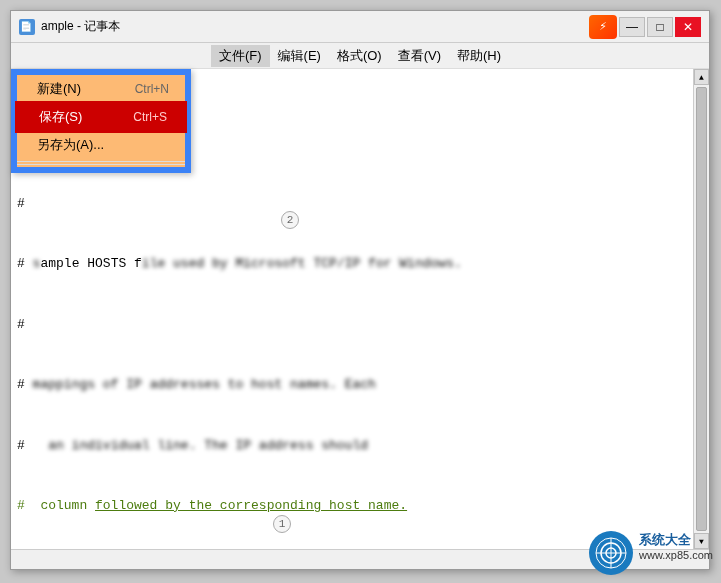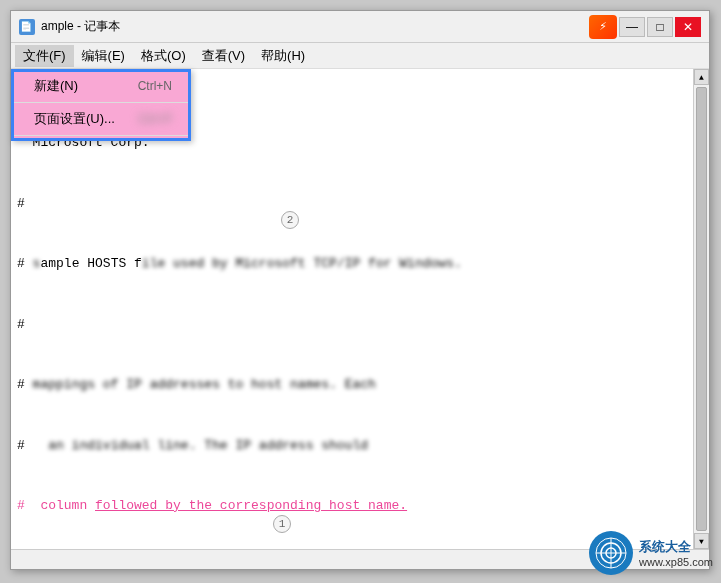--- a/index.html
+++ b/index.html
@@ -12,21 +12,20 @@
       overflow: hidden;
       position: relative;
     }
 
     
     .watermark {
       position: absolute;
       bottom: 8px;
       right: 8px;
       display: flex;
-      align-items: center;
       gap: 6px;
       z-index: 100;
     }
     .watermark-logo {
       width: 44px;
       height: 44px;
       border-radius: 50%;
       background: #1a7abf;
       display: flex;
       align-items: center;
@@ -139,20 +138,21 @@
       height: 26px;
       background: #f0f0f0;
       border-bottom: 1px solid #ddd;
       display: flex;
       align-items: center;
       padding: 0 4px;
       flex-shrink: 0;
       font-family: 'Microsoft YaHei', Arial, sans-serif;
       font-size: 13px;
       position: relative;
+      justify-content: center;
     }
     .menu-item {
       padding: 2px 8px;
       cursor: pointer;
       white-space: nowrap;
     }
     .menu-item:hover, .menu-item.active {
       background: #d0e4f7;
     }
     .menu-item.active {
@@ -160,22 +160,22 @@
     }
 
     
     .dropdown-overlay {
       position: absolute;
       top: 26px;
       left: 0;
       z-index: 50;
     }
     .dropdown-menu {
-      background: #f9a8d4;
-      border: 3px solid #3b82f6;
+      background: #fdba74;
+      border: 6px solid #3b82f6;
       box-shadow: 2px 2px 6px rgba(0,0,0,0.25);
       min-width: 180px;
       font-family: 'Microsoft YaHei', Arial, sans-serif;
       font-size: 13px;
     }
     .dropdown-item {
       display: flex;
       align-items: center;
       justify-content: space-between;
       padding: 4px 16px 4px 20px;
@@ -278,41 +278,44 @@
     <div class="menu-item">格式(O)</div>
     <div class="menu-item">查看(V)</div>
     <div class="menu-item">帮助(H)</div>
 
     <div class="dropdown-overlay">
       <div class="dropdown-menu">
         <div class="dropdown-item">
           <span>新建(N)</span>
           <span class="shortcut">Ctrl+N</span>
         </div>
+        <div class="dropdown-item highlighted">
+          <span>保存(S)</span>
+          <span class="shortcut">Ctrl+S</span>
+        </div>
+        <div class="dropdown-item">
+          <span>另存为(A)...</span>
+          <span class="shortcut"></span>
+        </div>
         <div class="dropdown-separator"></div>
-        <div class="dropdown-item">
-          <span>页面设置(U)...</span>
-
-          <span style="filter:blur(4px); font-size:12px; color:#888;">Ctrl+P</span>
-        </div>
         <div class="dropdown-separator"></div>
       </div>
     </div>
   </div>
 
   <div class="text-content">
     <div style="flex:1; padding: 4px 6px; font-family: 'Courier New', monospace; font-size: 13px; line-height: 1.55; overflow: hidden; white-space: pre; position: relative;">
       
       <div style="color:#000;">  Microsoft Corp.</div>
       <div style="color:#000;">#</div>
       <div style="color:#000;"># <span style="filter:blur(2px);">s</span>ample HOSTS f<span style="filter:blur(2px);">ile used by Microsoft TCP/IP for Windows.</span></div>
       <div style="color:#000;">#</div>
       <div style="color:#000;"># <span style="filter:blur(2px);">mappings of IP addresses to host names. Each</span></div>
       <div style="color:#000;">#   <span style="filter:blur(2px);">an individual line. The IP address should</span></div>
-      <div style="color:#ec4899;">#  column <span style="text-decoration:underline;">followed by the corresponding host name.</span></div>
+      <div style="color:#4d7c0f;">#  column <span style="text-decoration:underline;">followed by the corresponding host name.</span></div>
       
       
       
       
       
       
       
       
       <div style="color:#000;"></div>
       

